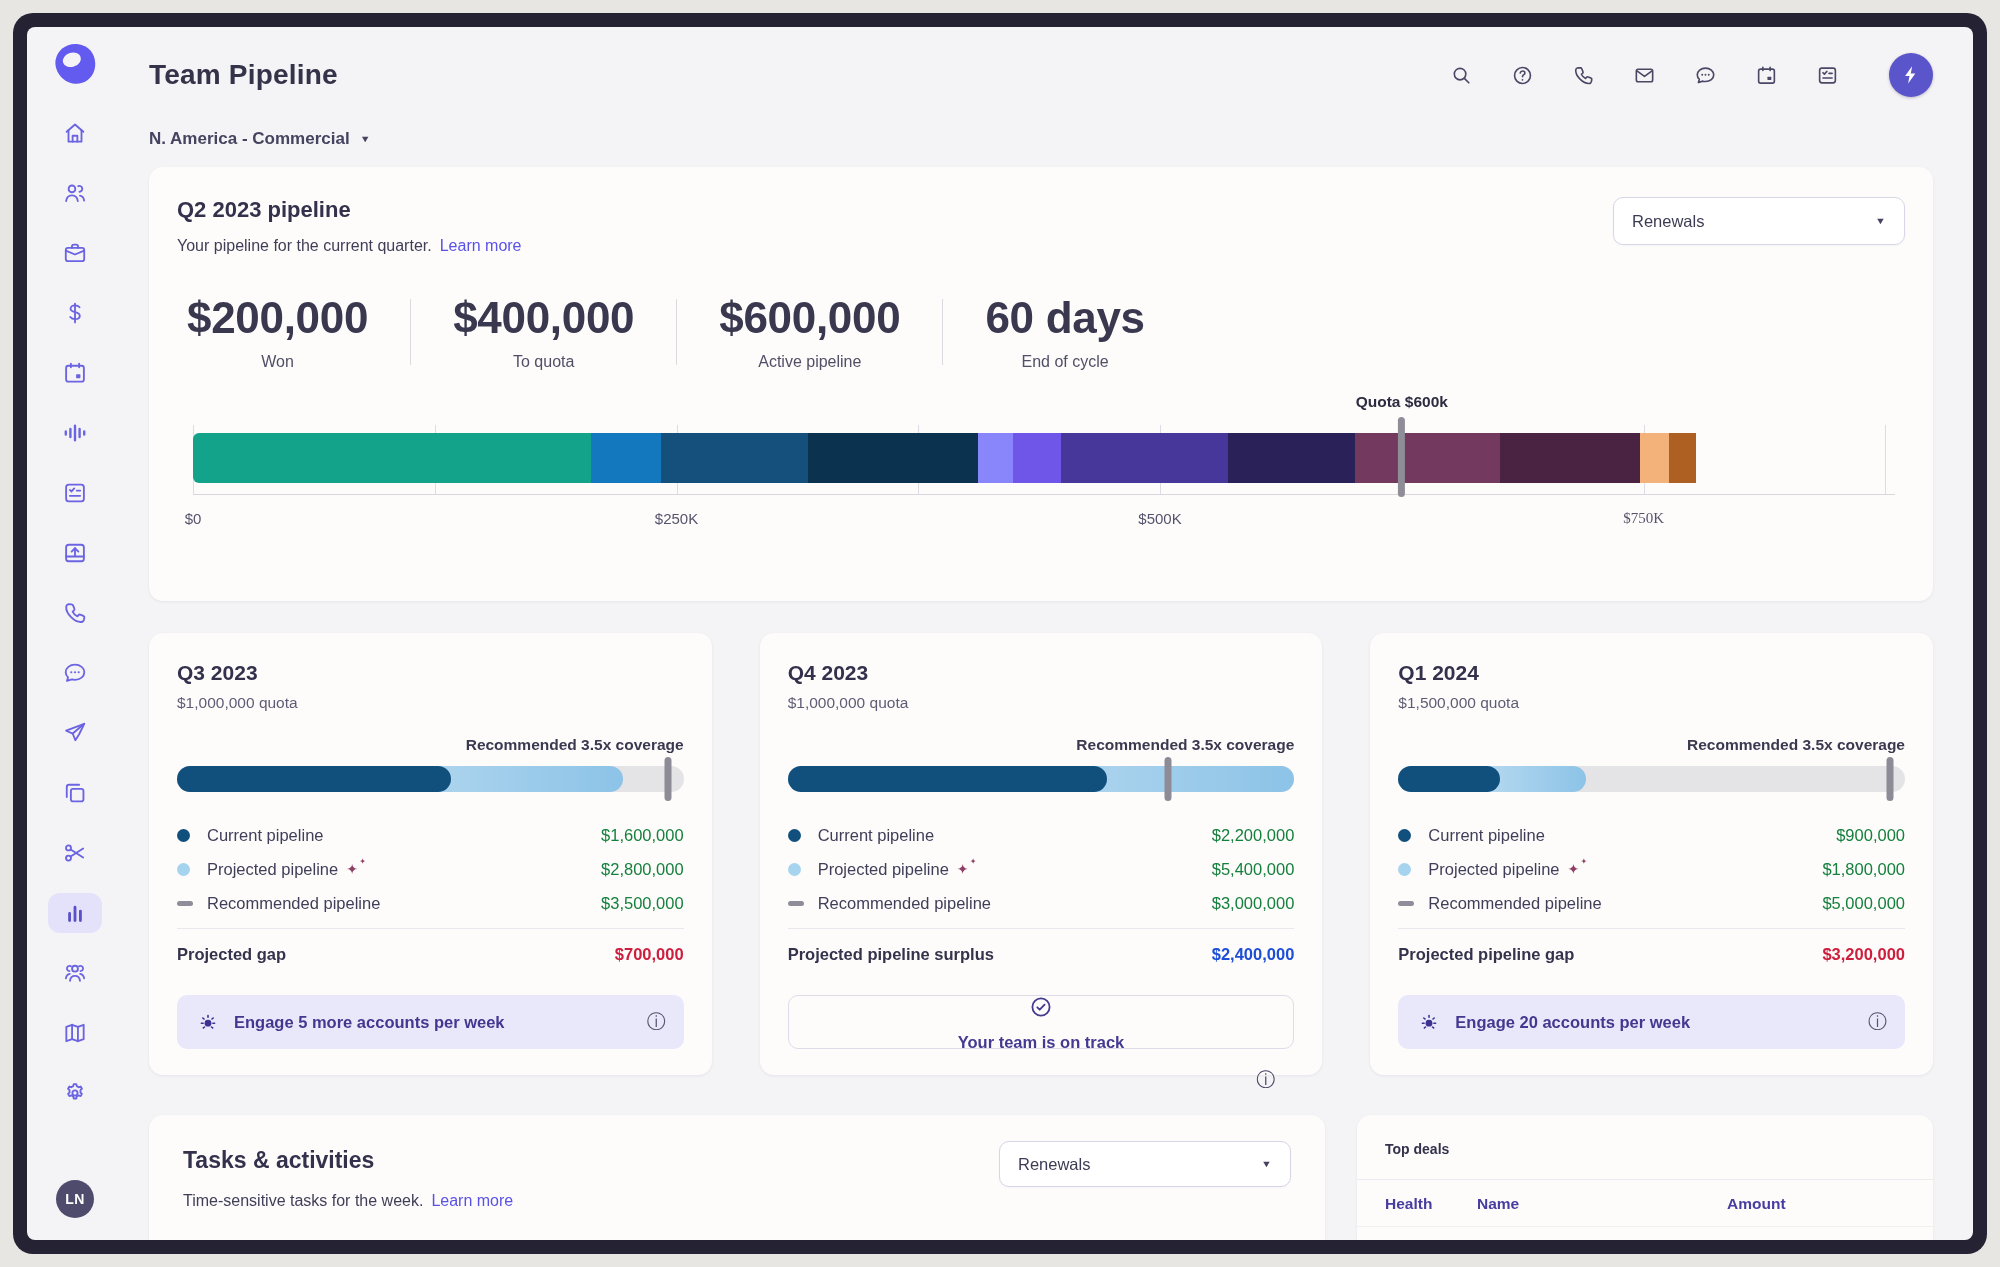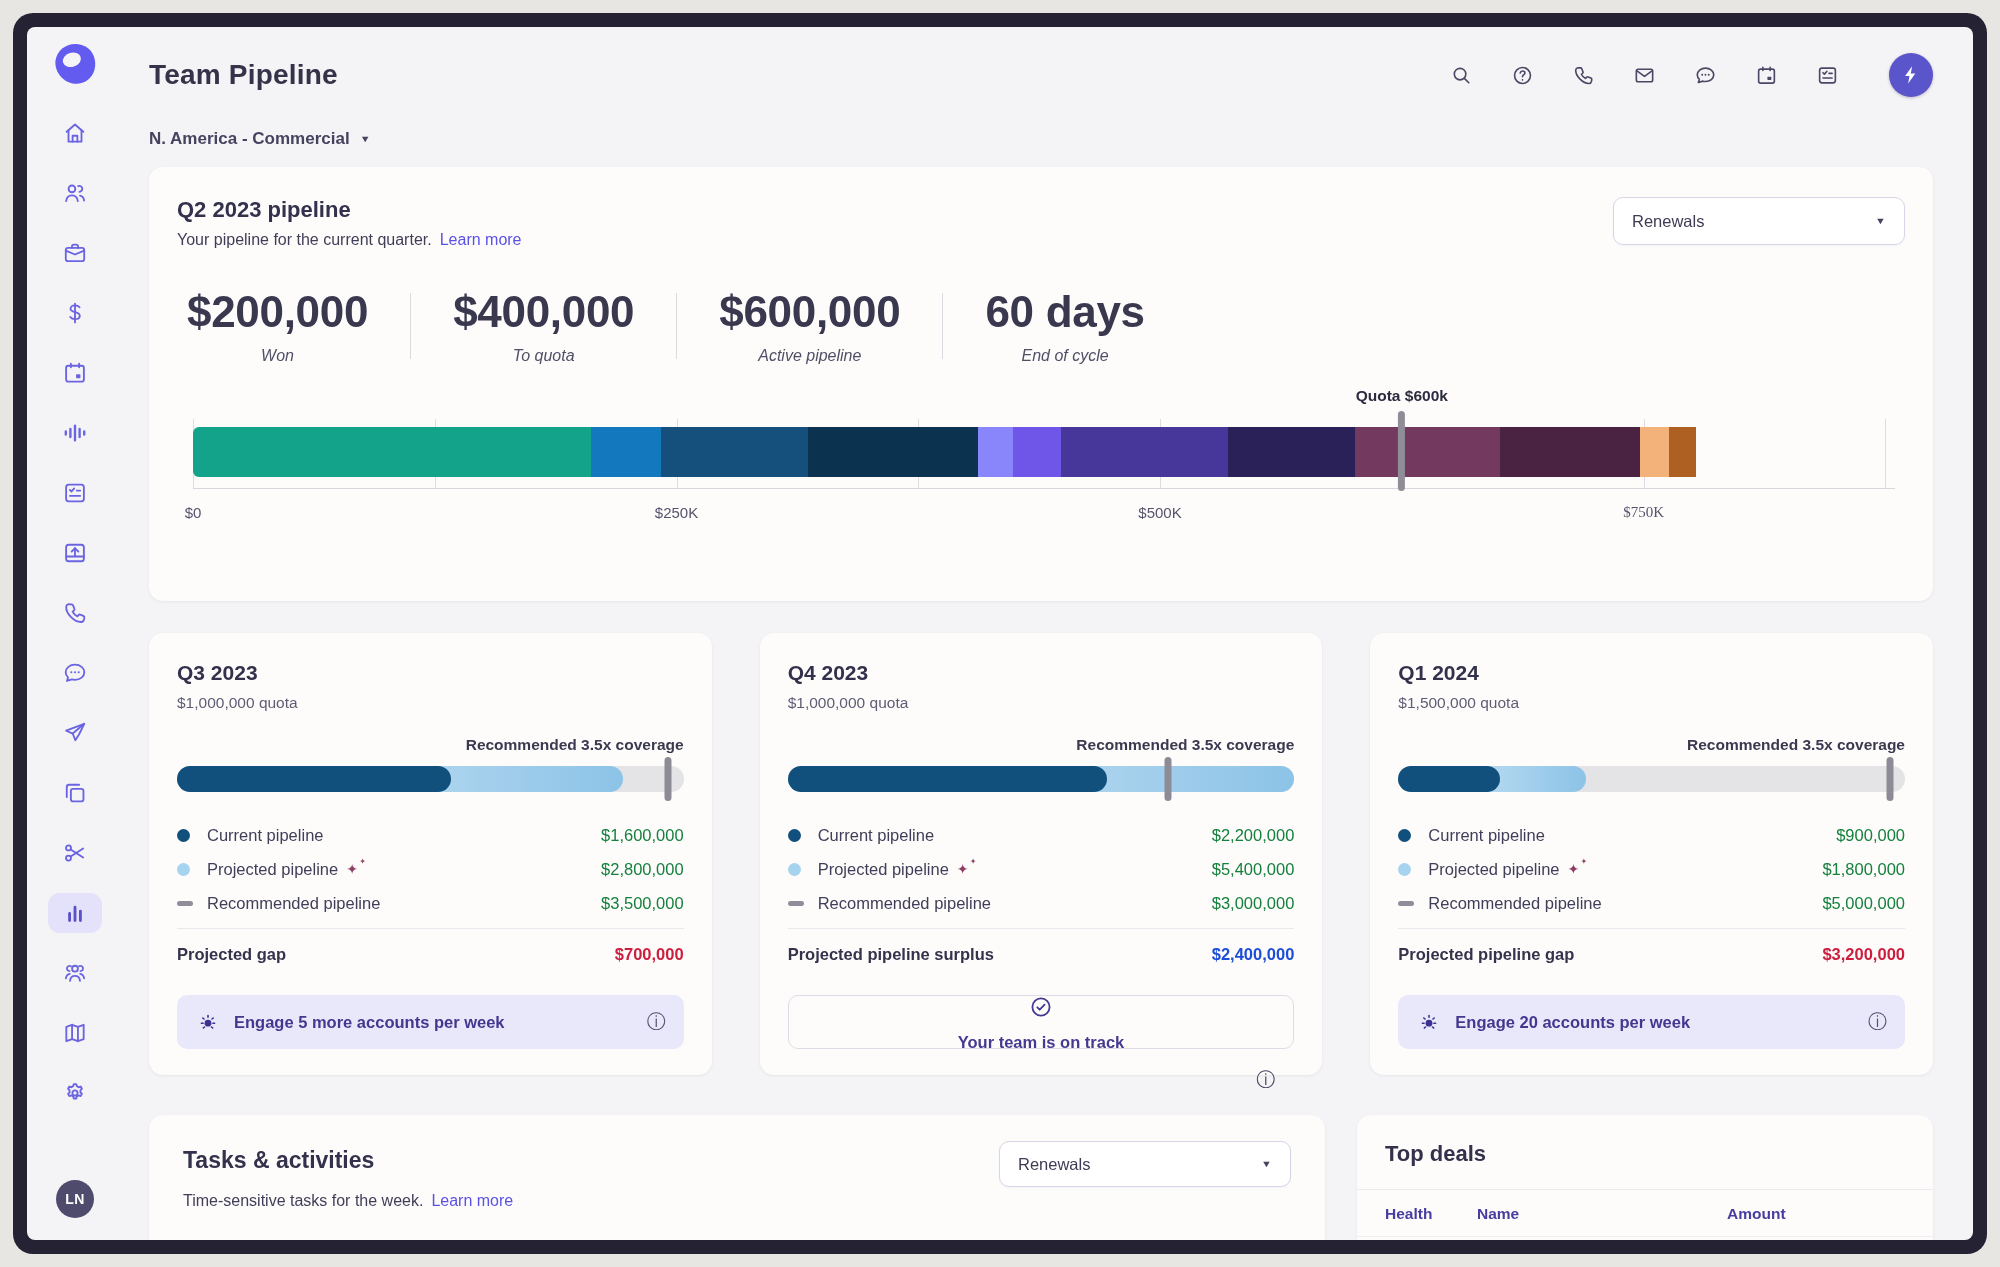--- a/index.html
+++ b/index.html
@@ -27,31 +27,31 @@
   .boost svg{width:22px;height:22px;}
 
   .breadcrumb{margin-top:32px;font-size:17px;font-weight:bold;color:#45435f;display:flex;align-items:center;gap:10px;cursor:pointer;}
   .caret{font-size:11px;color:#45435f;transform:scaleY(.85);}
 
   .card{background:#fdfcfb;border-radius:14px;box-shadow:0 1px 3px rgba(45,40,90,.07);box-sizing:border-box;}
 
   
   .q2{margin-top:18px;height:434px;padding:30px 28px;position:relative;}
   .q2-title{font-size:22px;font-weight:bold;color:#33314b;}
-  .q2-sub{margin-top:8px;font-size:16px;color:#403e57;}
+  .q2-sub{margin-top:14px;font-size:16px;color:#403e57;}
   .link{color:#5a51e5;cursor:pointer;margin-left:8px;}
   .select{position:absolute;top:30px;right:28px;width:292px;height:48px;border:1px solid #d7d5e6;border-radius:10px;background:#fff;
           display:flex;align-items:center;padding:0 18px;box-sizing:border-box;font-size:16.5px;color:#3e3c55;cursor:pointer;box-shadow:0 1px 2px rgba(45,40,90,.04);}
   .select .caret{margin-left:auto;}
 
   .stats{margin-top:38px;display:flex;align-items:center;}
   .stat{text-align:center;padding:0 42px;}
   .stat:first-child{padding-left:10px;}
   .stat-value{font-size:44px;font-weight:bold;color:#3a384f;letter-spacing:-.3px;}
-  .stat-label{margin-top:10px;font-size:16px;color:#514f66;font-style:italic;}
+  .stat-label{margin-top:10px;font-size:16px;color:#514f66;}
   .stat-div{width:1px;height:66px;background:#dbdae0;}
 
   .chartwrap{margin:46px 10px 0 16px;position:relative;height:120px;}
   .plot{position:relative;height:110px;}
   .grid{position:absolute;top:8px;bottom:32px;width:1px;background:#dddce3;}
   .baseline{position:absolute;left:0;right:0;bottom:32px;height:1px;background:#d8d7de;}
   .stack{position:absolute;left:0;top:16px;height:50px;display:flex;width:100%;}
   .seg{height:100%;}
   .seg:first-child{border-radius:6px 0 0 6px;}
   .tick{position:absolute;bottom:0;transform:translateX(-50%);font-size:15px;color:#56546c;white-space:nowrap;}
@@ -90,21 +90,21 @@
   .info{margin-left:auto;font-size:19px;font-weight:normal;color:#55536e;cursor:pointer;font-family:"DejaVu Sans",sans-serif;}
 
   
   .bottom{margin-top:40px;display:grid;grid-template-columns:1fr 576px;gap:32px;}
   .tasks{height:240px;padding:32px 34px;position:relative;}
   .t-title{font-size:23px;font-weight:bold;color:#33314b;}
   .t-sub{margin-top:18px;font-size:16px;color:#403e57;}
   .tasks .select{top:26px;right:34px;width:292px;height:46px;}
 
   .deals{height:240px;padding:26px 0 0;}
-  .d-title{font-size:22px;font-weight:bold;color:#33314b;margin:0 28px;}
+  .d-title{font-size:14px;font-weight:bold;color:#33314b;margin:0 28px;}
   .d-div{border-top:1px solid #eceaef;margin-top:22px;}
   .d-head{display:grid;grid-template-columns:92px 1fr 178px;padding:15px 28px 13px;font-size:15.5px;font-weight:bold;color:#473da0;}
   .d-row{display:grid;grid-template-columns:92px 1fr 178px;padding:12px 28px;align-items:center;font-size:16.5px;border-top:1px solid #f0eff3;}
   svg{fill:none;stroke:currentColor;stroke-width:1.7;stroke-linecap:round;stroke-linejoin:round;}
 </style>
 </head>
 <body>
 
 <div class="frame">
 <div class="app">

